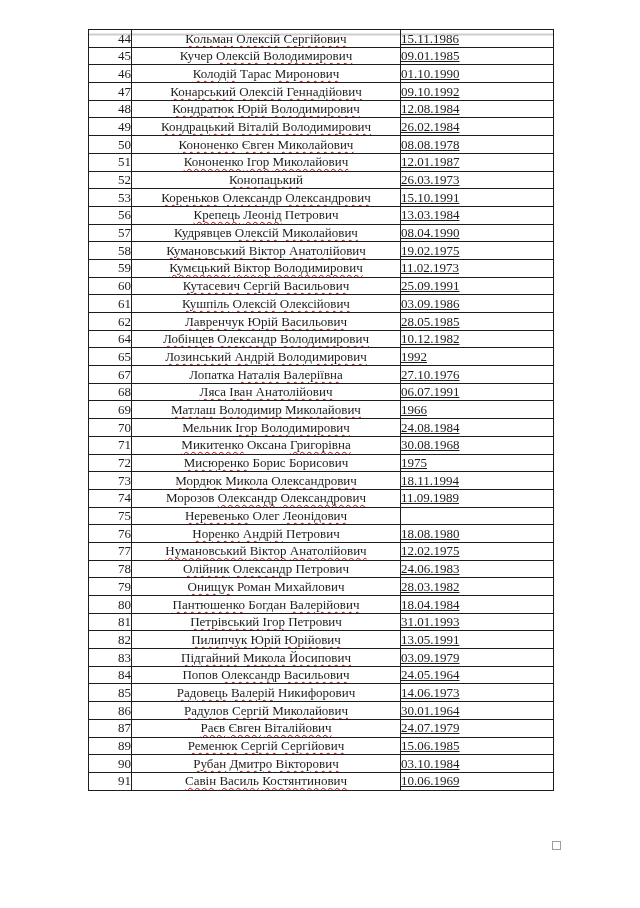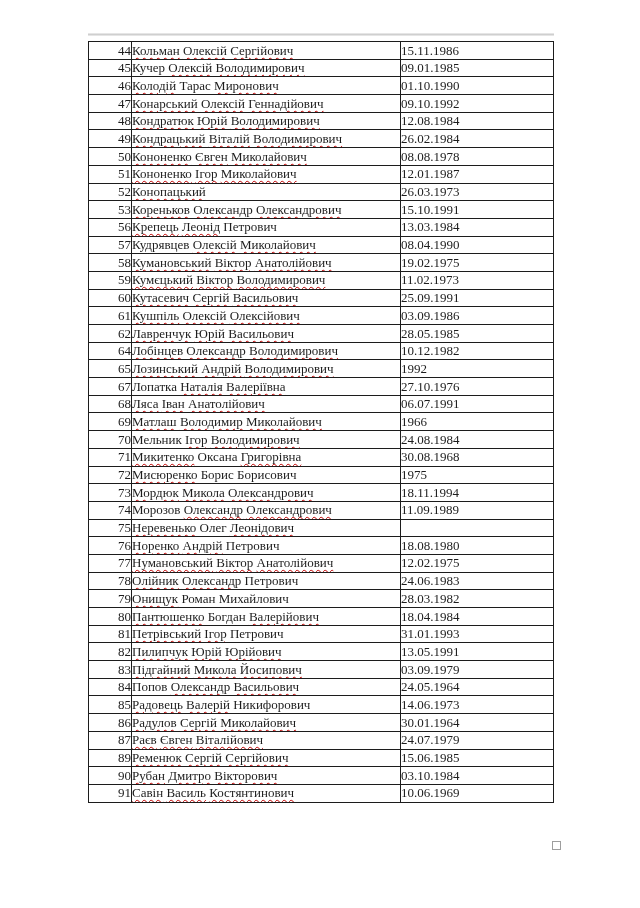--- a/index.html
+++ b/index.html
@@ -9,39 +9,39 @@
     font-family:"Liberation Serif", serif;
     position:relative;
     overflow:hidden;
   }
   .artifact-line {
     position:absolute; left:88px; top:33px;
     width:466px; height:3px;
     background:linear-gradient(#f0f0f0, #cfcfcf, #f0f0f0);
   }
   table.roster {
-    position:absolute; left:88px; top:41px;
+    position:absolute; left:88px; top:29px;
     width:466px;
     border-collapse:collapse;
     table-layout:fixed;
   }
   table.roster td {
     border:1px solid #1c1c1c;
     height:16.7px;
     padding:0;
     font-size:13px;
     color:#1d1d1d;
     line-height:1.05;
     vertical-align:middle;
     white-space:nowrap;
     overflow:hidden;
   }
   td.col-num  { width:42px;  text-align:right; padding-right:5px; }
-  td.col-name { width:268px; padding-left:6px; }
-  td.col-date { width:152px; padding-left:7px; }
+  td.col-name { width:268px; padding-left:6px;text-align:center; }
+  td.col-date { width:152px; padding-left:7px;text-decoration:underline; }
   .word { text-decoration:none; }
   .word.sq {
     text-decoration-line:underline;
     text-decoration-style:wavy;
     text-decoration-color:#c00000;
     text-decoration-thickness:1px;
     text-underline-offset:2px;
   }
   .anchor-handle {
     position:absolute; left:552px; top:841px;

